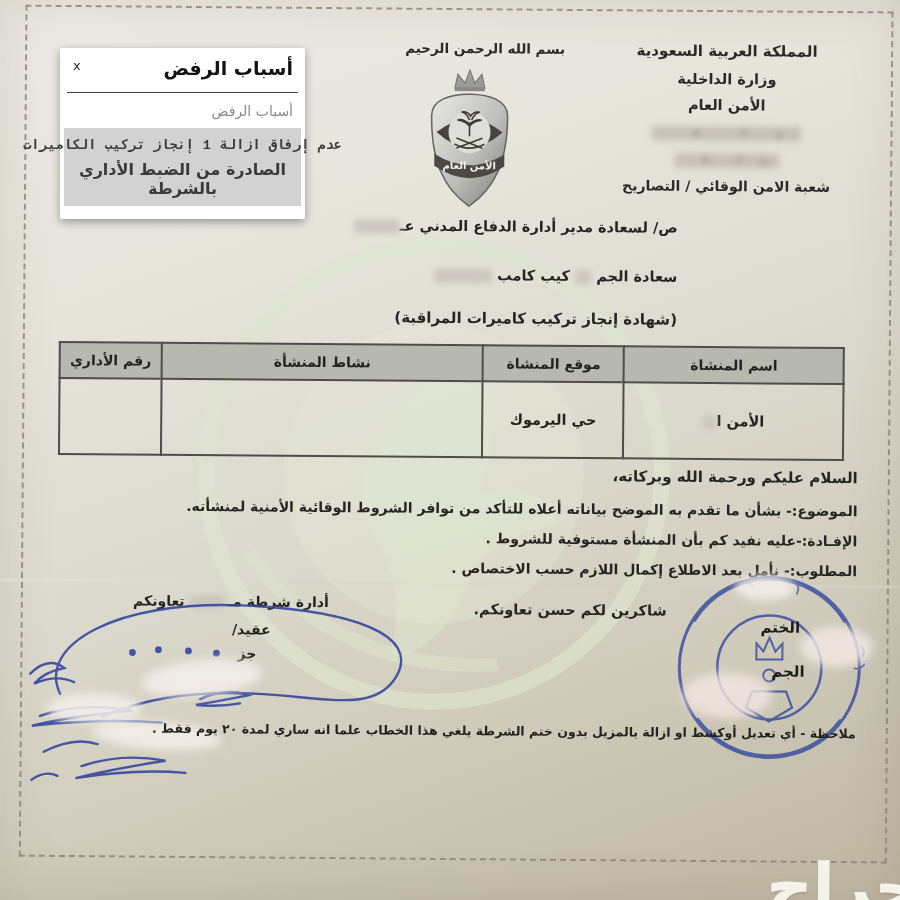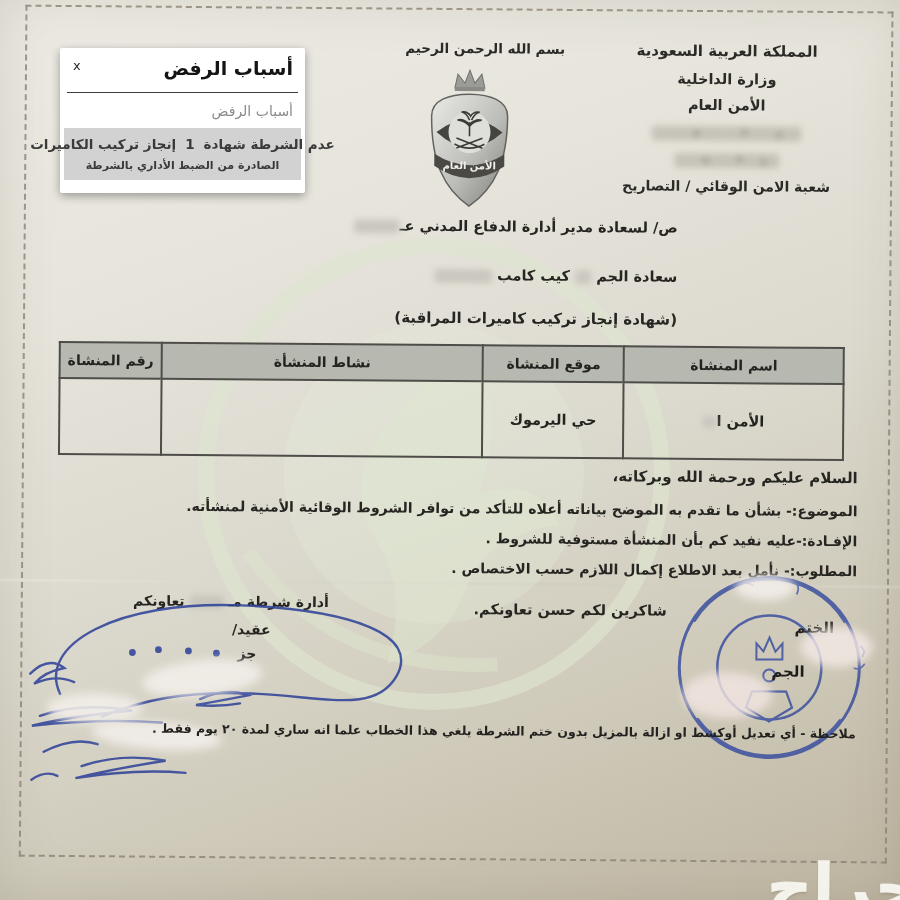--- a/index.html
+++ b/index.html
@@ -81,22 +81,22 @@
     box-shadow:0 3px 10px rgba(0,0,0,.35);border-radius:2px;z-index:50;}
   .popup-header{position:relative;height:44px;}
   .popup-title{position:absolute;right:12px;top:9px;font-size:19px;font-weight:700;color:#141414;direction:rtl;}
   .popup-close{position:absolute;left:13px;top:11px;font-size:13px;color:#2a2a2a;cursor:pointer;line-height:1;}
   .popup-divider{border-top:1.5px solid #3d3d3d;margin:0 7px;}
   .popup-sub{text-align:right;padding:10px 12px 0 0;font-size:14px;color:#8a8a8a;direction:rtl;}
   .popup-cols{direction:ltr;text-align:right;padding-right:104px;margin-top:6px;font-size:14px;color:#6b6b6b;font-weight:700;}
   .popup-cols .hash{margin-right:7px;}
   .reason-row{margin:9px 4px 0 4px;background:#d2d2d2;padding:8px 6px;cursor:pointer;}
   .reason-l1{direction:ltr;display:flex;justify-content:center;align-items:baseline;gap:9px;
-    font-size:13.5px;font-weight:700;color:#3a3a3a;white-space:nowrap;}
-  .reason-l2{text-align:center;margin-top:7px;font-size:11px;font-weight:700;color:#3a3a3a;direction:rtl;}
+    font-size:13.5px;font-weight:700;color:#3a3a3a;white-space:nowrap;font-family:Liberation Mono, monospace;}
+  .reason-l2{text-align:center;margin-top:7px;font-size:16px;font-weight:700;color:#3a3a3a;direction:rtl;}
   .popup-footer{height:13px;}
 </style>
 </head>
 <body>
 
 <div class="paper">
   <div class="dashed-border"></div>
   <div class="crease"></div>
 
   <svg class="wm-green" width="530" height="520" viewBox="0 0 530 520">
@@ -153,21 +153,21 @@
     </div>
     <div class="ln ln3">(شهادة إنجاز تركيب كاميرات المراقبة)</div>
   </div>
 
   <table class="fac-table">
     <tbody>
         <tr>
       <th style="width:28%">اسم المنشاة</th>
       <th style="width:18%">موقع المنشاة</th>
       <th style="width:41%">نشاط المنشأة</th>
-      <th style="width:13%">رقم المنشاة</th>
+      <th style="width:13%">رقم الأداري</th>
     </tr>
     <tr>
       <td><span>الأمن ا</span><span class="smudge" style="width:14px;height:12px;"></span></td>
       <td>حي اليرموك</td>
       <td></td>
       <td></td>
     </tr>
   </tbody>
     </table>
 
@@ -216,21 +216,21 @@
       <path d="M180,62 A88,88 0 0 0 105,20" stroke-width="2.2"></path>
       <path d="M34,160 A88,88 0 0 0 105,196" stroke-width="2.2"></path>
       <path d="M176,160 A88,88 0 0 1 105,196" stroke-width="2.2"></path>
       <path d="M92,100 L92,84 L99,92 L105,78 L111,92 L118,84 L118,100 Z" stroke-width="2"></path>
       <circle cx="105" cy="116" r="6" stroke-width="2"></circle>
       <path d="M88,132 L122,132 L128,148 L105,162 L82,148 Z" stroke-width="2.2"></path>
       <path d="M68,28 q10,-8 20,-2 M128,20 q8,6 4,14" stroke-width="1.8"></path>
       <path d="M196,86 q6,4 2,10 M200,104 q-4,6 -10,4" stroke-width="1.6"></path>
     </g>
   </svg>
-  <div class="stamp-txt" style="left:802px;top:622px;">الختم</div>
+  <div class="stamp-txt" style="left:768px;top:622px;">الختم</div>
   <div class="stamp-txt" style="left:779px;top:666px;">الجم</div>
 
   <div class="white-smudge" style="left:690px;top:676px;width:90px;height:46px;background:rgba(242,230,226,.8);"></div>
   <div class="white-smudge" style="left:808px;top:630px;width:72px;height:40px;background:rgba(244,234,230,.8);"></div>
   <div class="white-smudge" style="left:742px;top:578px;width:60px;height:26px;"></div>
 
   <div class="note">ملاحظة - أي تعديل أوكشط او ازالة بالمزيل بدون ختم الشرطة يلغي هذا الخطاب علما انه ساري لمدة ٢٠ يوم فقط .</div>
 
   <div class="haraj">حراج</div>
 </div>
@@ -239,18 +239,18 @@
   <div class="popup-header">
     <span class="popup-title">أسباب الرفض</span>
     <span class="popup-close">x</span>
   </div>
   <div class="popup-divider"></div>
   <div class="popup-sub">أسباب الرفض</div>
   <div class="reason-row">
     <div class="reason-l1">
       <span>إنجاز تركيب الكاميرات</span>
       <span>1</span>
-      <span>عدم الشرطة شهادة</span>
+      <span>عدم إرفاق ازالة</span>
     </div>
     <div class="reason-l2">الصادرة من الضبط الأداري بالشرطة</div>
   </div>
   <div class="popup-footer"></div>
 </div>
 
 </body></html>

